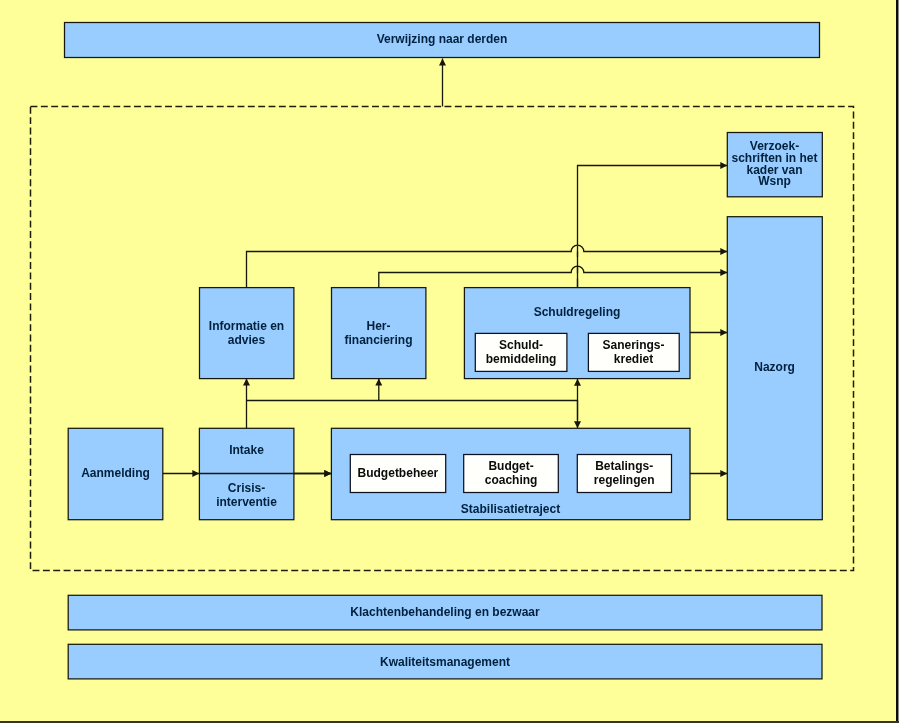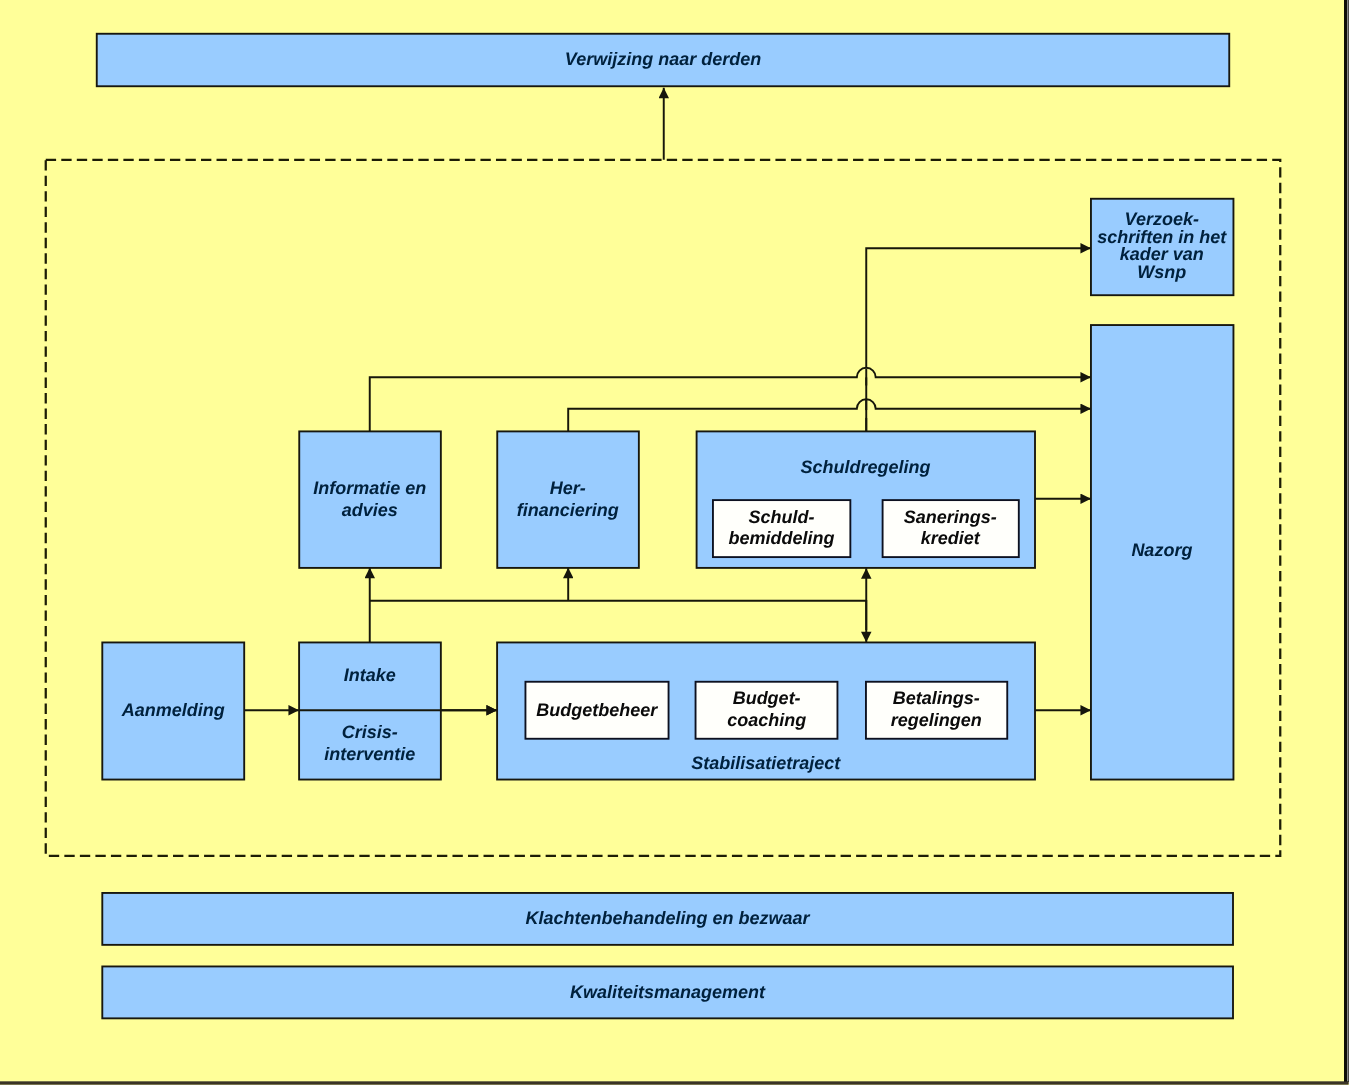--- a/index.html
+++ b/index.html
@@ -1,19 +1,19 @@
 <!DOCTYPE html>
 <html><head>
 <meta charset="utf-8">
 <title>Schuldhulpverlening</title>
 <style>
   html,body{margin:0;padding:0;}
   body{width:899px;height:723px;overflow:hidden;background:#6e6a57;
        font-family:"Liberation Sans",sans-serif;}
-  #stage{position:relative;width:899px;height:723px;overflow:hidden;font-style:italic;}
+  #stage{position:relative;width:899px;height:723px;overflow:hidden;}
   #sheet{position:absolute;left:0;top:0;width:896px;height:721px;background:#ffff99;}
   #edge-right{position:absolute;left:896px;top:0;width:2px;height:721px;background:#0d0d07;}
   #edge-bottom{position:absolute;left:0;top:721px;width:899px;height:2px;background:#3a3426;}
   #corner{position:absolute;left:898px;top:0;width:1px;height:721px;background:#8a8a8a;}
   svg#diagram{position:absolute;left:0;top:0;width:899px;height:723px;will-change:transform;}
   text{font-family:"Liberation Sans",sans-serif;font-weight:bold;}
 </style>
 </head>
 <body>
 

